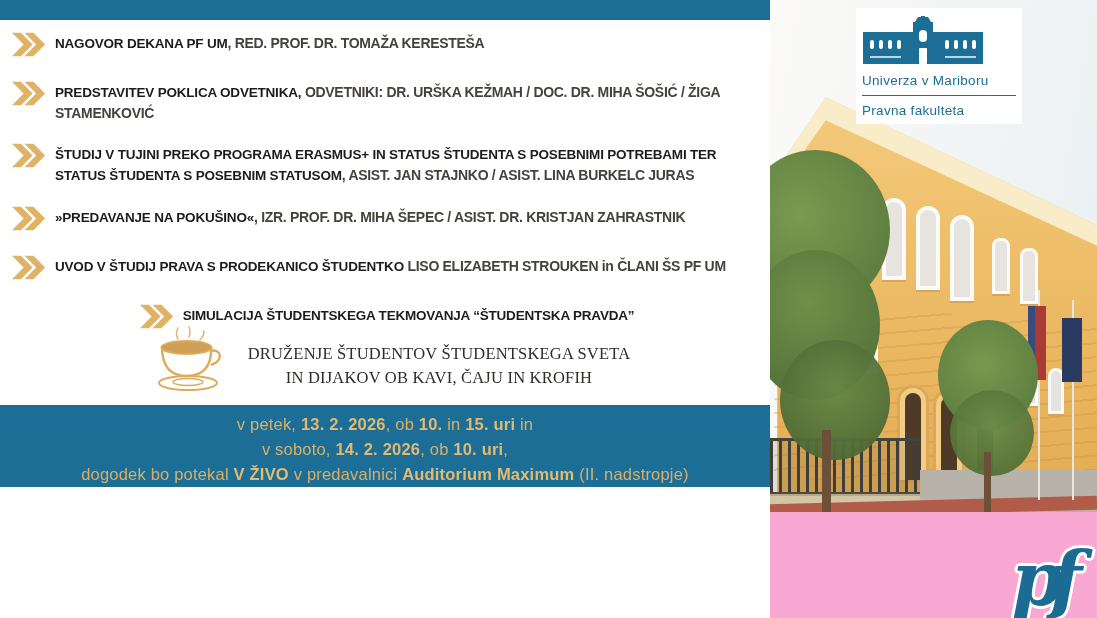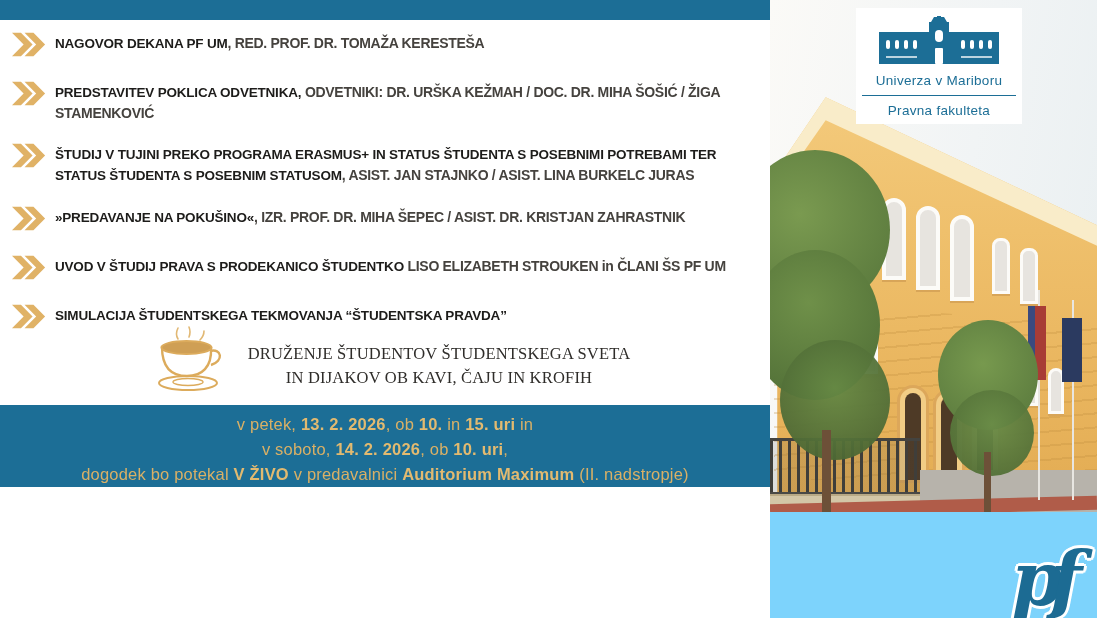--- a/index.html
+++ b/index.html
@@ -14,21 +14,21 @@
   .banner .t1, .banner .t2 {
     display:inline-block; transform:scaleX(.76); transform-origin:left center;
     font-weight:700; white-space:nowrap; line-height:1.0; letter-spacing:.5px;
   }
   .banner .t1 { font-size:45px; color:#e9c37c; margin-bottom:7px; }
   .banner .t2 { font-size:45px; color:#ffffff; }
   .banner div { line-height:1.05; }
   
   .agenda { list-style:none; flex:1; padding:13px 8px 0 12px; }
   .agenda li { display:flex; align-items:flex-start; gap:9px; margin-bottom:21px;font-weight:bold; }
-  .agenda li:last-child { margin-bottom:0; }
+  .agenda li:last-child { margin-bottom:0;justify-content:center; }
   .chev { flex:0 0 34px; margin-top:-1px; }
   .agenda p { font-size:14px; line-height:20px; color:#45423e; letter-spacing:-.3px; }
   .agenda p b { font-size:13.5px; color:#1d1c1a; letter-spacing:-.2px; }
   
   .coffee { height:72px; display:flex; align-items:center; justify-content:center; gap:16px; padding-bottom:6px; }
   .coffee-icon { flex:0 0 92px; margin-top:-8px; }
   .coffee-text { text-align:center; font-size:16.5px; line-height:24px; color:#2f2d2a; letter-spacing:.2px;font-family:Liberation Serif, serif; }
   
   .schedule { height:88px; background:#1c6e96; text-align:center; padding-top:7px; }
   .schedule .line { font-size:16.5px; line-height:25px; color:#d9b066; letter-spacing:.2px; }
@@ -56,27 +56,27 @@
     border-top:2px solid #b9a985; }
   .sidewalk { position:absolute; left:150px; top:470px; width:180px; height:46px; background:#b7b3ab; }
   .redpath { position:absolute; left:0; top:500px; width:327px; height:14px; background:#b05c49; transform:rotate(-1.5deg); }
   .tree-blob { position:absolute; border-radius:50%; }
   .trunk { position:absolute; background:#6d5038; }
   .flag-navy { position:absolute; left:292px; top:318px; width:20px; height:64px; background:#2b3a60; }
   .flag-tri  { position:absolute; left:258px; top:306px; width:18px; height:74px;
     background:linear-gradient(90deg,#3a4a7e 0 40%, #a83c35 40% 100%); }
   .pole { position:absolute; width:2px; background:#e8e6e1; }
   
-  .um-logo { position:absolute; left:86px; top:8px; width:166px; background:#ffffff; text-align:center;
+  .um-logo { position:absolute; left:86px; top:8px; width:166px; background:#ffffff; 
     padding:8px 6px 6px; color:#1c6e96; }
   .um-logo .l1 { font-size:13.5px; letter-spacing:.3px; margin-top:5px; }
   .um-logo .rule { border-top:1px solid #1c6e96; margin:7px 0 7px; }
   .um-logo .l2 { font-size:13.5px; letter-spacing:.3px; }
   
-  .gold-band { flex:1; background:#7dd3fc; position:relative;padding-left:15px; }
+  .gold-band { flex:1; background:#f9a8d4; position:relative;padding-left:15px; }
   .pf-logo { position:absolute; right:16px; bottom:-4px;
     font-family:"DejaVu Serif", serif; font-style:italic; font-weight:700;
     font-size:74px; letter-spacing:-13px; color:#1c6b93; padding-right:12px;
     text-shadow:-3px 0 0 #fff, 3px 0 0 #fff, 0 -3px 0 #fff, 0 3px 0 #fff,
                 -2px -2px 0 #fff, 2px -2px 0 #fff, -2px 2px 0 #fff, 2px 2px 0 #fff; }
 </style>
 </head>
 <body>
 
 <div class="poster">

